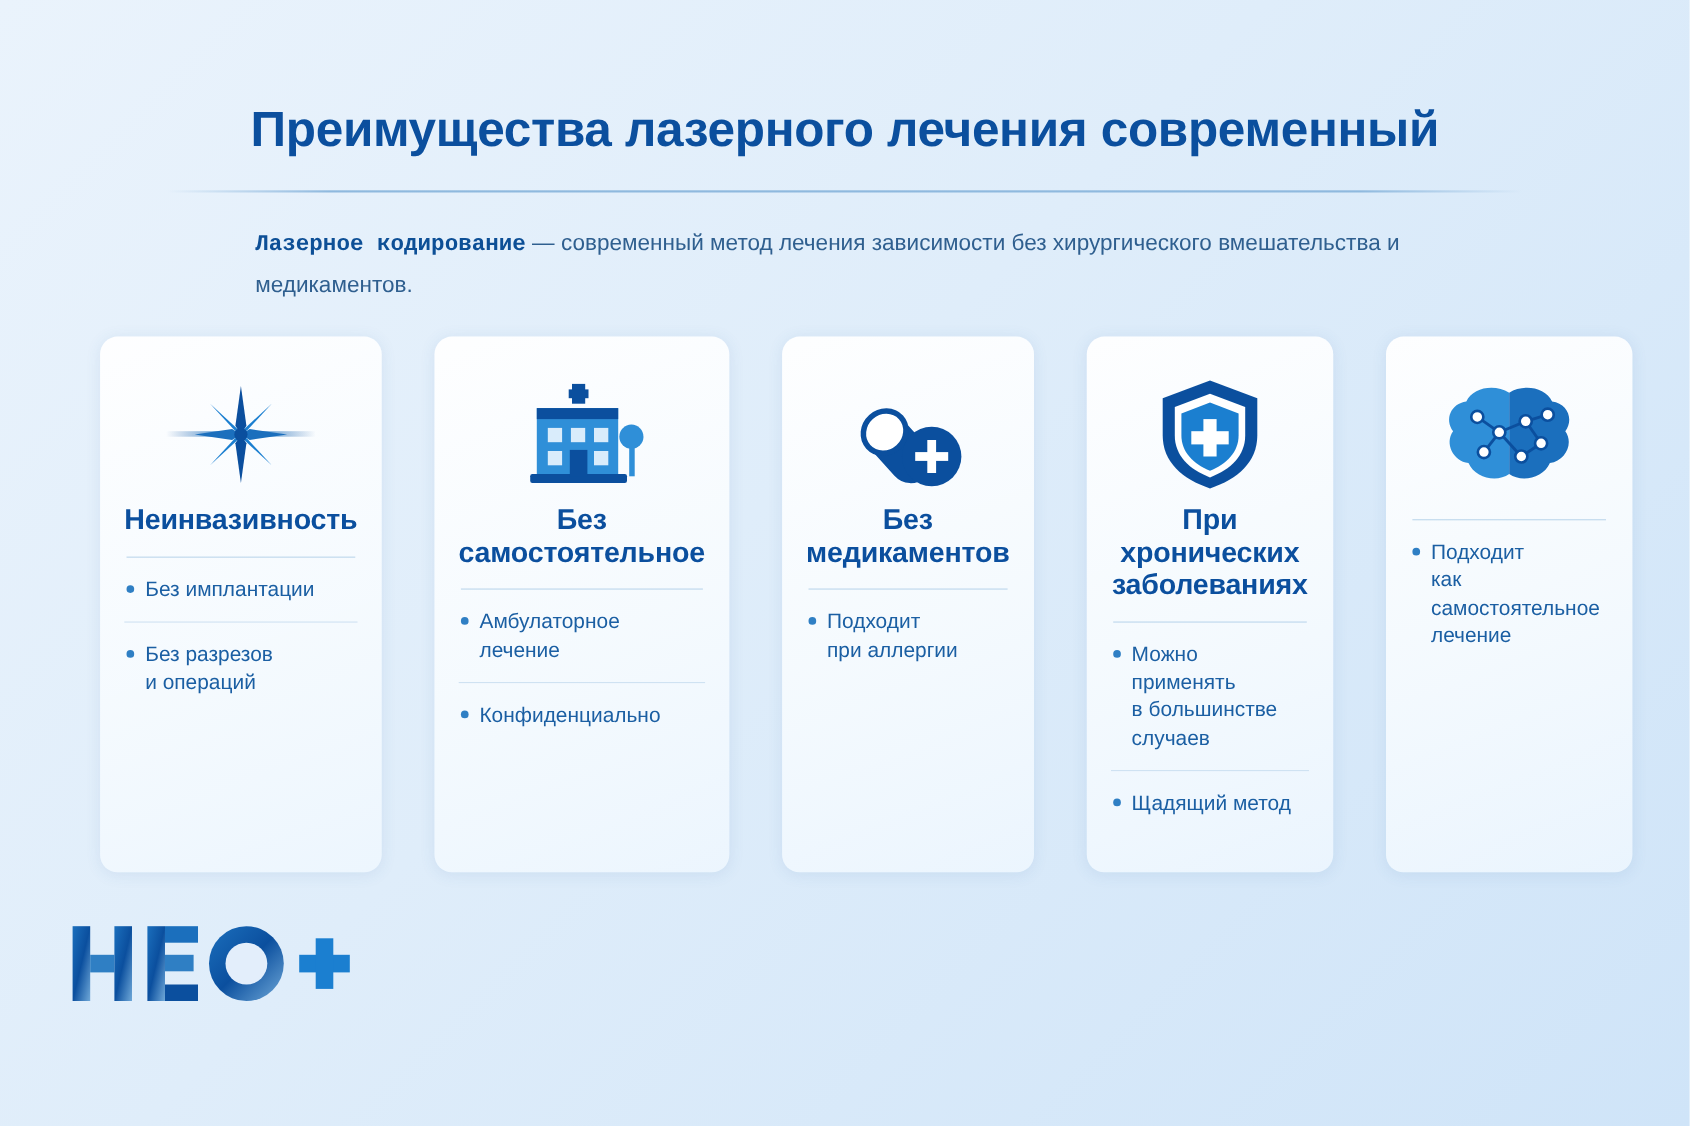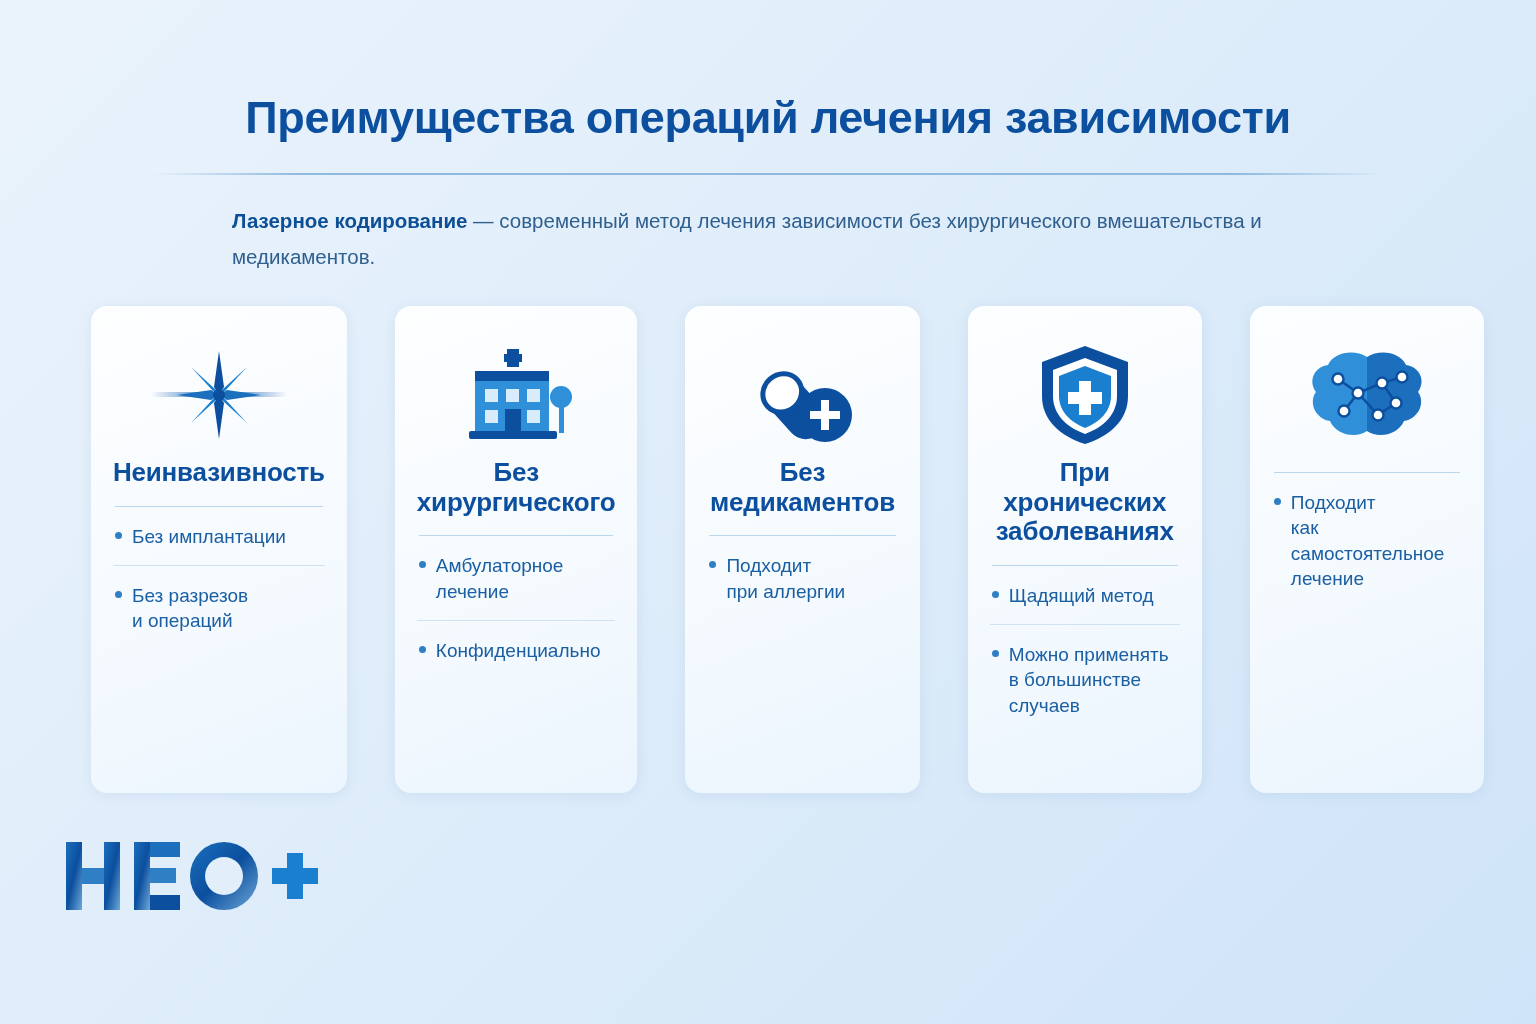--- a/index.html
+++ b/index.html
@@ -38,20 +38,21 @@
   .subtitle {
     width: 1100px;
     margin: 28px 0 0 232px;
     font-size: 20.5px;
     line-height: 1.75;
     color: #2f5f8f;
   }
   .subtitle b {
     color: #0d4f96;
     font-weight: bold;
+    font-family: Liberation Mono, monospace;
   }
 
   
   .cards {
     position: absolute;
     top: 306px;
     left: 52px;
     width: 1432px;
     display: flex;
     gap: 9px;
@@ -125,21 +126,21 @@
     display: flex;
     align-items: center;
   }
   .logo svg { display: block; }
 </style>
 </head>
 <body>
 
 <div class="page">
 
-  <h1 class="title">Преимущества операций лечения зависимости</h1>
+  <h1 class="title">Преимущества лазерного лечения современный</h1>
   <div class="title-rule"></div>
 
   <p class="subtitle">
     <b>Лазерное кодирование</b><span> — современный метод лечения зависимости без хирургического вмешательства и медикаментов.</span>
   </p>
 
   <div class="cards">
 
     <div class="card">
       <div class="icon-wrap">
@@ -189,21 +190,21 @@
           <rect x="44" y="46" width="13" height="13" fill="#d9ecfb"></rect>
           <rect x="65" y="46" width="13" height="13" fill="#d9ecfb"></rect>
           <rect x="86" y="46" width="13" height="13" fill="#d9ecfb"></rect>
           <rect x="44" y="67" width="13" height="13" fill="#d9ecfb"></rect>
           <rect x="86" y="67" width="13" height="13" fill="#d9ecfb"></rect>
           <rect x="64" y="66" width="16" height="24" fill="#0b4f9e"></rect>
           <rect x="118" y="62" width="5" height="28" fill="#2f8fd8"></rect>
           <circle cx="120" cy="54" r="11" fill="#2f8fd8"></circle>
         </svg>
       </div>
-      <div class="card-title">Без хирургического</div>
+      <div class="card-title">Без самостоятельное</div>
       <div class="card-title-rule"></div>
       <ul class="bullets">
         <li>
             <span class="dot"></span>
             <span class="bullet-text">Амбулаторное
 лечение</span>
           </li>
         <li>
             <span class="dot"></span>
             <span class="bullet-text">Конфиденциально</span>
@@ -242,26 +243,26 @@
           <path d="M65 26 L91 36 V56 C91 71 80 82 65 88 C50 82 39 71 39 56 V36 Z" fill="#1b7fd0"></path>
           <rect x="59" y="41" width="12" height="34" fill="#ffffff"></rect>
           <rect x="48" y="52" width="34" height="12" fill="#ffffff"></rect>
         </svg>
       </div>
       <div class="card-title">При хронических заболеваниях</div>
       <div class="card-title-rule"></div>
       <ul class="bullets">
         <li>
             <span class="dot"></span>
-            <span class="bullet-text">Щадящий метод</span>
-          </li>
-        <li>
-            <span class="dot"></span>
             <span class="bullet-text">Можно применять
 в большинстве случаев</span>
+          </li>
+        <li>
+            <span class="dot"></span>
+            <span class="bullet-text">Щадящий метод</span>
           </li>
       </ul>
     </div>
 
     <div class="card">
       <div class="icon-wrap">
         <svg width="150" height="105" viewBox="0 0 150 105">
           <path d="M75 14 C62 6 42 9 36 22 C22 24 16 38 24 49 C16 60 24 76 38 78 C44 92 64 96 75 88 Z" fill="#2f8fd8"></path>
           <path d="M75 14 C88 6 108 9 114 22 C128 24 134 38 126 49 C134 60 126 76 112 78 C106 92 86 96 75 88 Z" fill="#1b6fbd"></path>
           <g stroke="#0b4f9e" stroke-width="2.6" fill="none">

